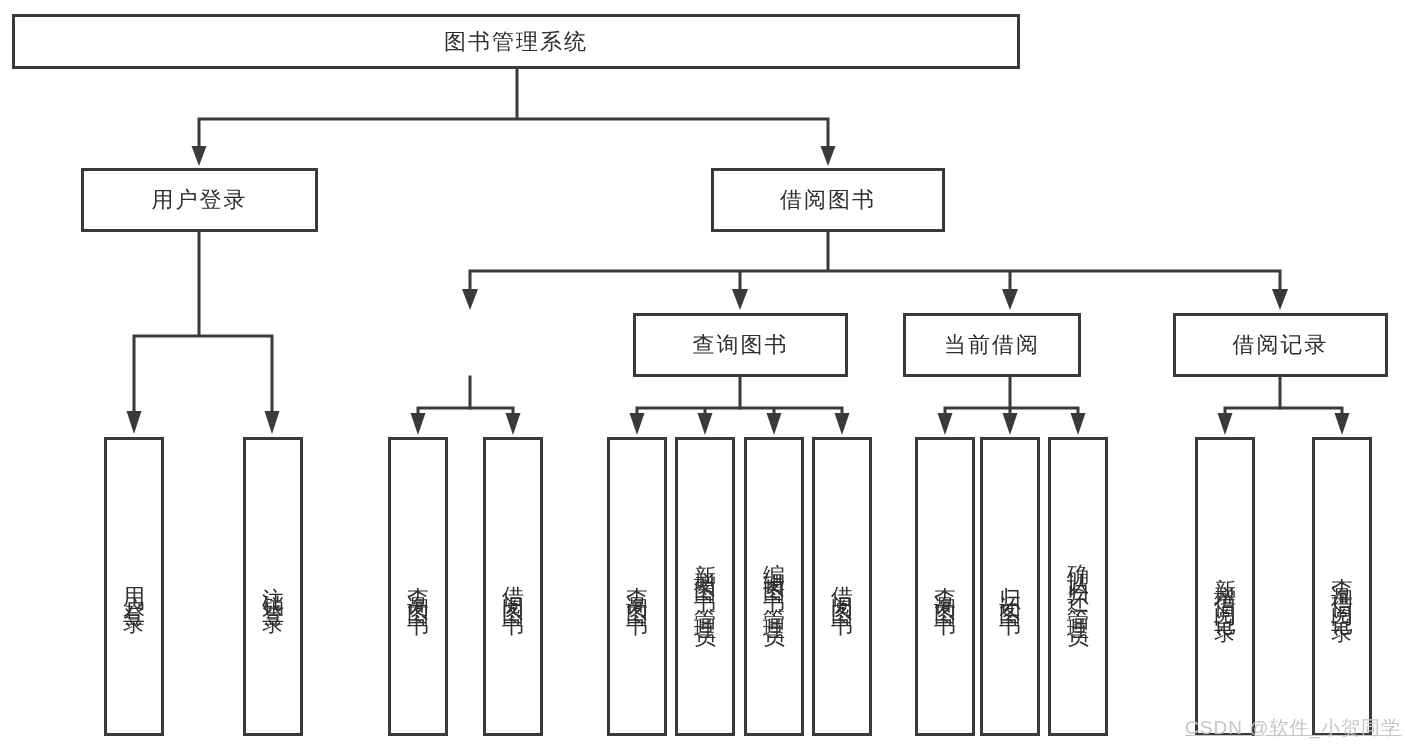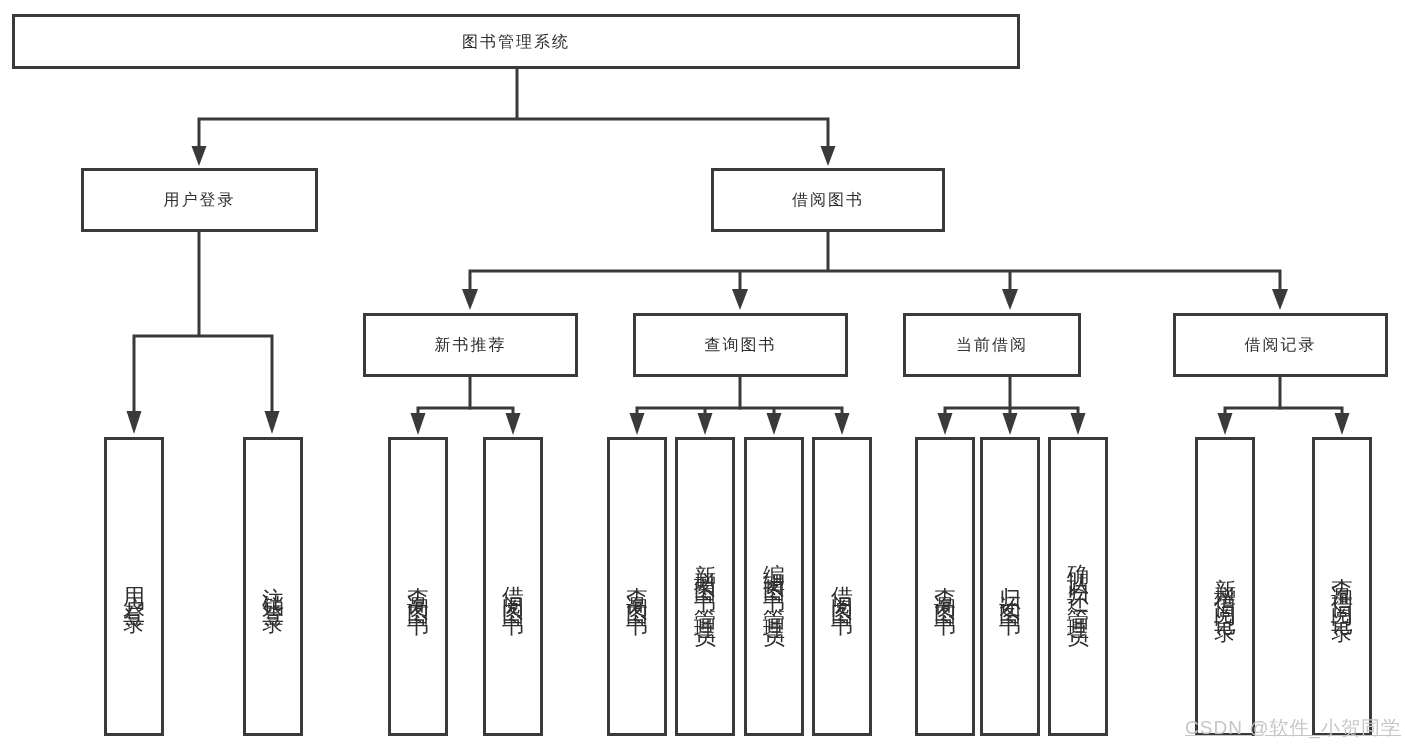--- a/index.html
+++ b/index.html
@@ -12,21 +12,21 @@
   .canvas{
     position:relative;width:1405px;height:747px;background:#ffffff;overflow:hidden;
   }
   .canvas svg{position:absolute;left:0;top:0;}
   .hbox{
     position:absolute;box-sizing:border-box;background:var(--fill);
     border:3px solid var(--line);
     display:flex;align-items:center;justify-content:center;
   }
   .hlabel{
-    font-size:16px;color:var(--text);letter-spacing:2px;line-height:1;white-space:nowrap;
+    font-size:22px;color:var(--text);letter-spacing:2px;line-height:1;white-space:nowrap;
   }
   .vbox{
     position:absolute;box-sizing:border-box;background:var(--fill);
     border:3px solid var(--line);
     top:437px;width:60px;height:299px;
     display:flex;align-items:center;justify-content:center;
   }
   .vlabel{
     writing-mode:vertical-rl;text-orientation:mixed;
     font-size:22px;color:var(--text);letter-spacing:9px;line-height:1;
@@ -76,23 +76,20 @@
     <span class="hlabel">图书管理系统</span>
   </div>
 
   <div class="hbox" style="left:81px;top:168px;width:237px;height:64px">
     <span class="hlabel">用户登录</span>
   </div>
   <div class="hbox" style="left:711px;top:168px;width:234px;height:64px">
     <span class="hlabel">借阅图书</span>
   </div>
 
-  <div class="hbox" style="left:363px;top:313px;width:215px;height:64px">
-    <span class="hlabel">新书推荐</span>
-  </div>
   <div class="hbox" style="left:633px;top:313px;width:215px;height:64px">
     <span class="hlabel">查询图书</span>
   </div>
   <div class="hbox" style="left:903px;top:313px;width:178px;height:64px">
     <span class="hlabel">当前借阅</span>
   </div>
   <div class="hbox" style="left:1173px;top:313px;width:215px;height:64px">
     <span class="hlabel">借阅记录</span>
   </div>
 

